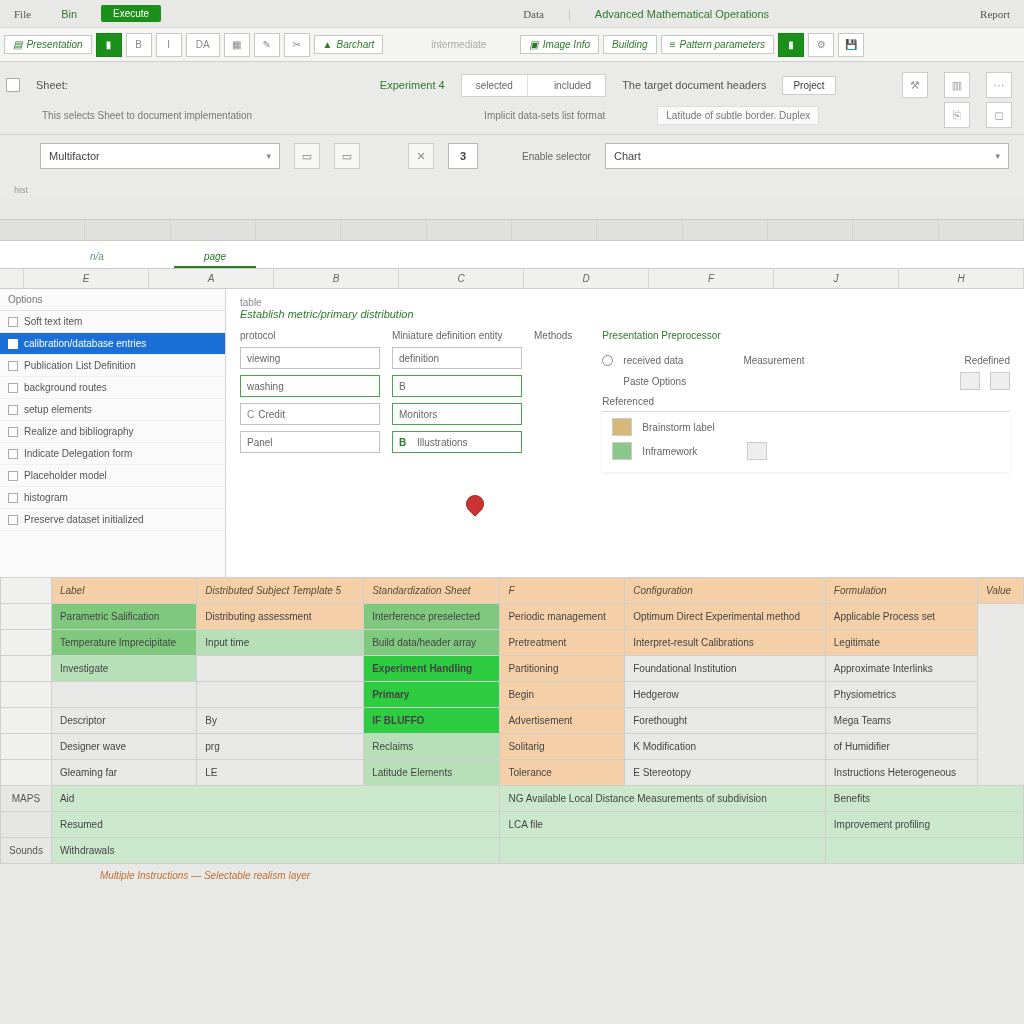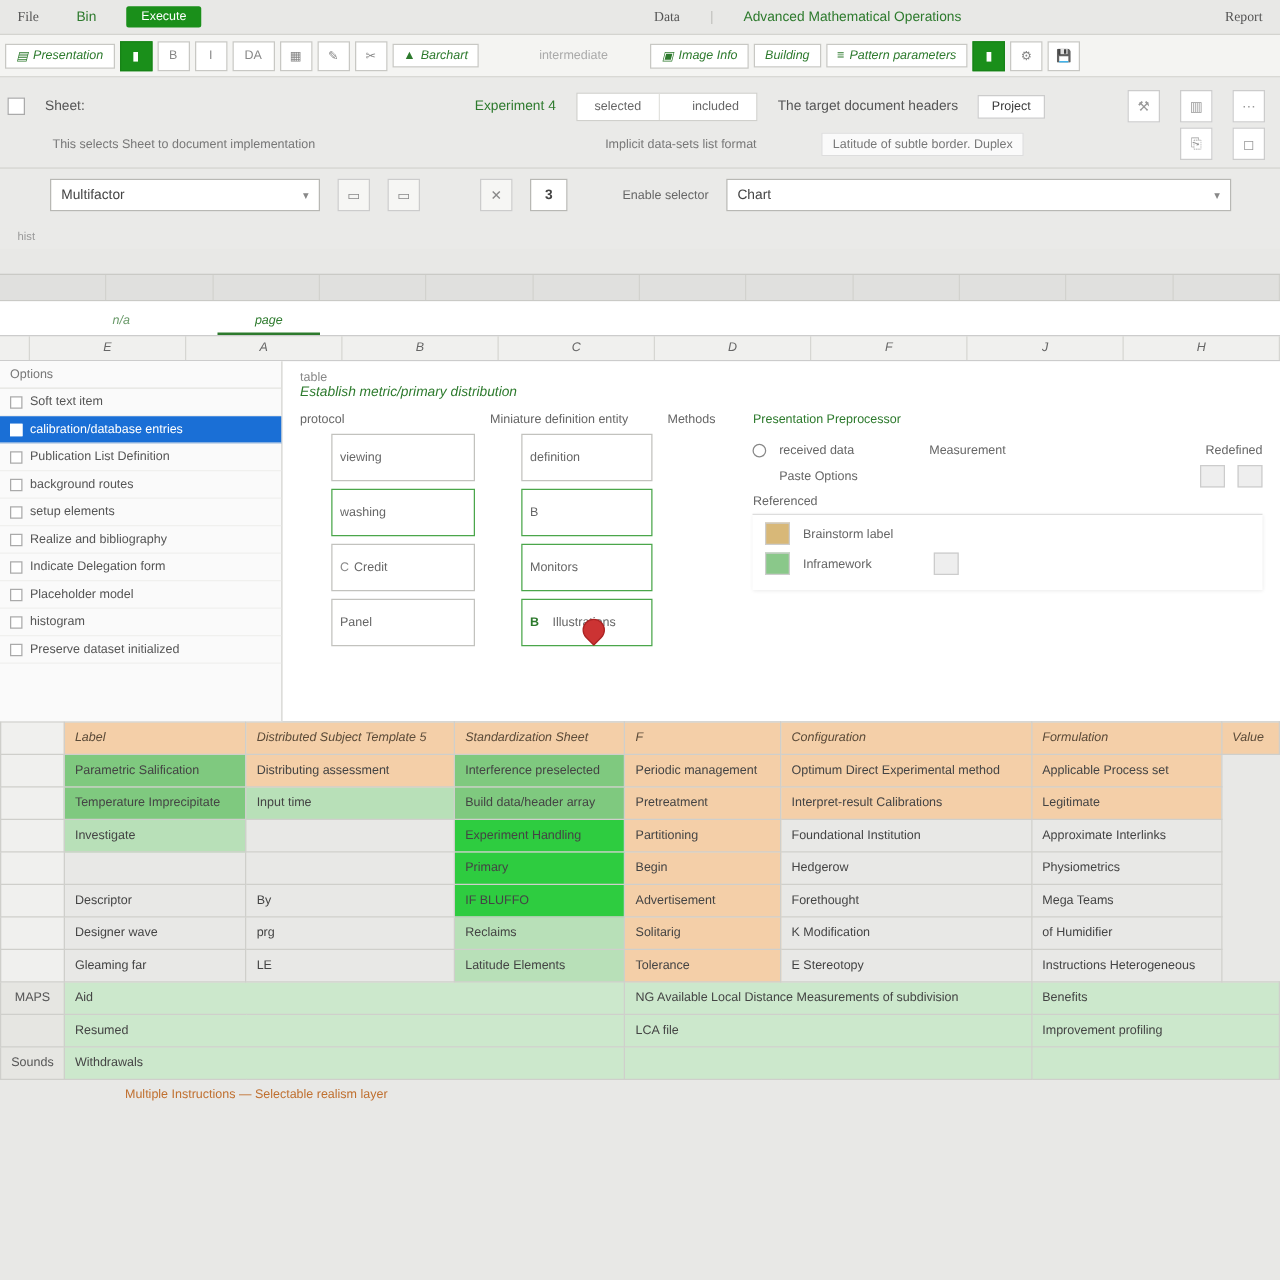--- a/index.html
+++ b/index.html
@@ -59,43 +59,43 @@
 .sidebar .sb-item { padding: 5px 8px 5px 24px; font-size: 10px; color: #555; display: flex; align-items: center; gap: 6px; border-bottom: 1px solid #f0f0ee; position: relative; }
 .sidebar .sb-item .chk { width: 10px; height: 10px; border: 1px solid #aaa; background: #fff; position: absolute; left: 8px; }
 .sidebar .sb-item.selected { background: #1a6fd6; color: #fff; }
 .sidebar .sb-item.selected .chk { border-color: #fff; }
 
 
 .config { flex: 1; padding: 8px 14px; position: relative; }
 .config .hd { color: #2d7a2d; font-size: 11px; font-style: italic; margin-bottom: 10px; }
 .config .sub { color: #888; font-size: 10px; }
 .config .form-grid { display: grid; grid-template-columns: 140px 130px 1fr; gap: 6px 12px; align-items: center; }
-.config .inp { border: 1px solid #c2c2be; background: #fff; height: 38px; padding: 0 6px; font-size: 10px; color: #666; display: flex; align-items: center; gap: 4px; margin-left: 25px; }
+.config .inp { border: 1px solid #c2c2be; background: #fff; height: 22px; padding: 0 6px; font-size: 10px; color: #666; display: flex; align-items: center; gap: 4px; }
 .config .inp.green-border { border-color: #4aa64a; }
 .config .lbl { font-size: 10px; color: #666; }
 .config .pin { position: absolute; left: 240px; top: 206px; width: 18px; height: 18px; background: #c33; border-radius: 50% 50% 50% 0; transform: rotate(-45deg); border: 1px solid #a22; }
 .config .right-col { }
 .config .right-col .lbl2 { color: #666; font-size: 10px; margin-bottom: 4px; }
 .config .right-col .row2 { display: flex; gap: 10px; align-items: center; margin-bottom: 6px; }
 .config .right-col .radio { width: 11px; height: 11px; border: 1px solid #888; border-radius: 50%; background: #fff; }
 .config .right-col .ibox { width: 20px; height: 18px; background: #eee; border: 1px solid #ccc; }
 
 
 .data-table { width: 100%; border-collapse: collapse; font-size: 10px; }
 .data-table th, .data-table td { border: 1px solid #cfcfcb; padding: 5px 8px; text-align: left; color: #444; height: 26px; }
 .data-table .rownum { width: 32px; text-align: center; background: #f0f0ee; color: #888; font-size: 9px; }
 .data-table th { background: #f4cfa8; font-weight: normal; color: #5a4a38; font-style: italic; }
 .bg-green-med { background: #7fc97f; }
 .bg-green-light { background: #b8e0b8; }
-.bg-green-bright { background: #2ecc40; color: #fff; }
+.bg-green-bright { background: #2ecc40; color: #fff; font-weight: bold; }
 .bg-peach { background: #f4cfa8; }
 .bg-green-pale { background: #cce8cc; }
 .data-table .section { background: #e6e6e2; color: #555; font-size: 10px; }
 
-.footer-note { padding: 6px 100px; font-size: 10px; color: #c07030; }
+.footer-note { padding: 6px 100px; font-size: 10px; color: #c07030; font-style: italic; }
 
 </style>
 </head>
 <body>
 
 <div class="menu-bar">
   <span class="item plain">File</span>
   <span class="item">Bin</span>
   <span class="btn-green">Execute</span>
   <span style="flex:0 0 320px"></span>
@@ -186,21 +186,21 @@
     <div class="icon-sq">
         <span>⎘</span>
       </div>
     <div class="icon-sq">
         <span>◻</span>
       </div>
   </div>
 </div>
 
 <div class="filter-row">
-  <div class="select" style="width:216px">
+  <div class="select" style="width:240px">
     <span>Multifactor</span>
       <span class="caret">▾</span>
   </div>
   <div class="sm-icon">▭</div>
   <div class="sm-icon">▭</div>
   <span style="flex:0 0 20px"></span>
   <div class="sm-icon">
       <span>✕</span>
     </div>
   <div class="num-box">3</div>

